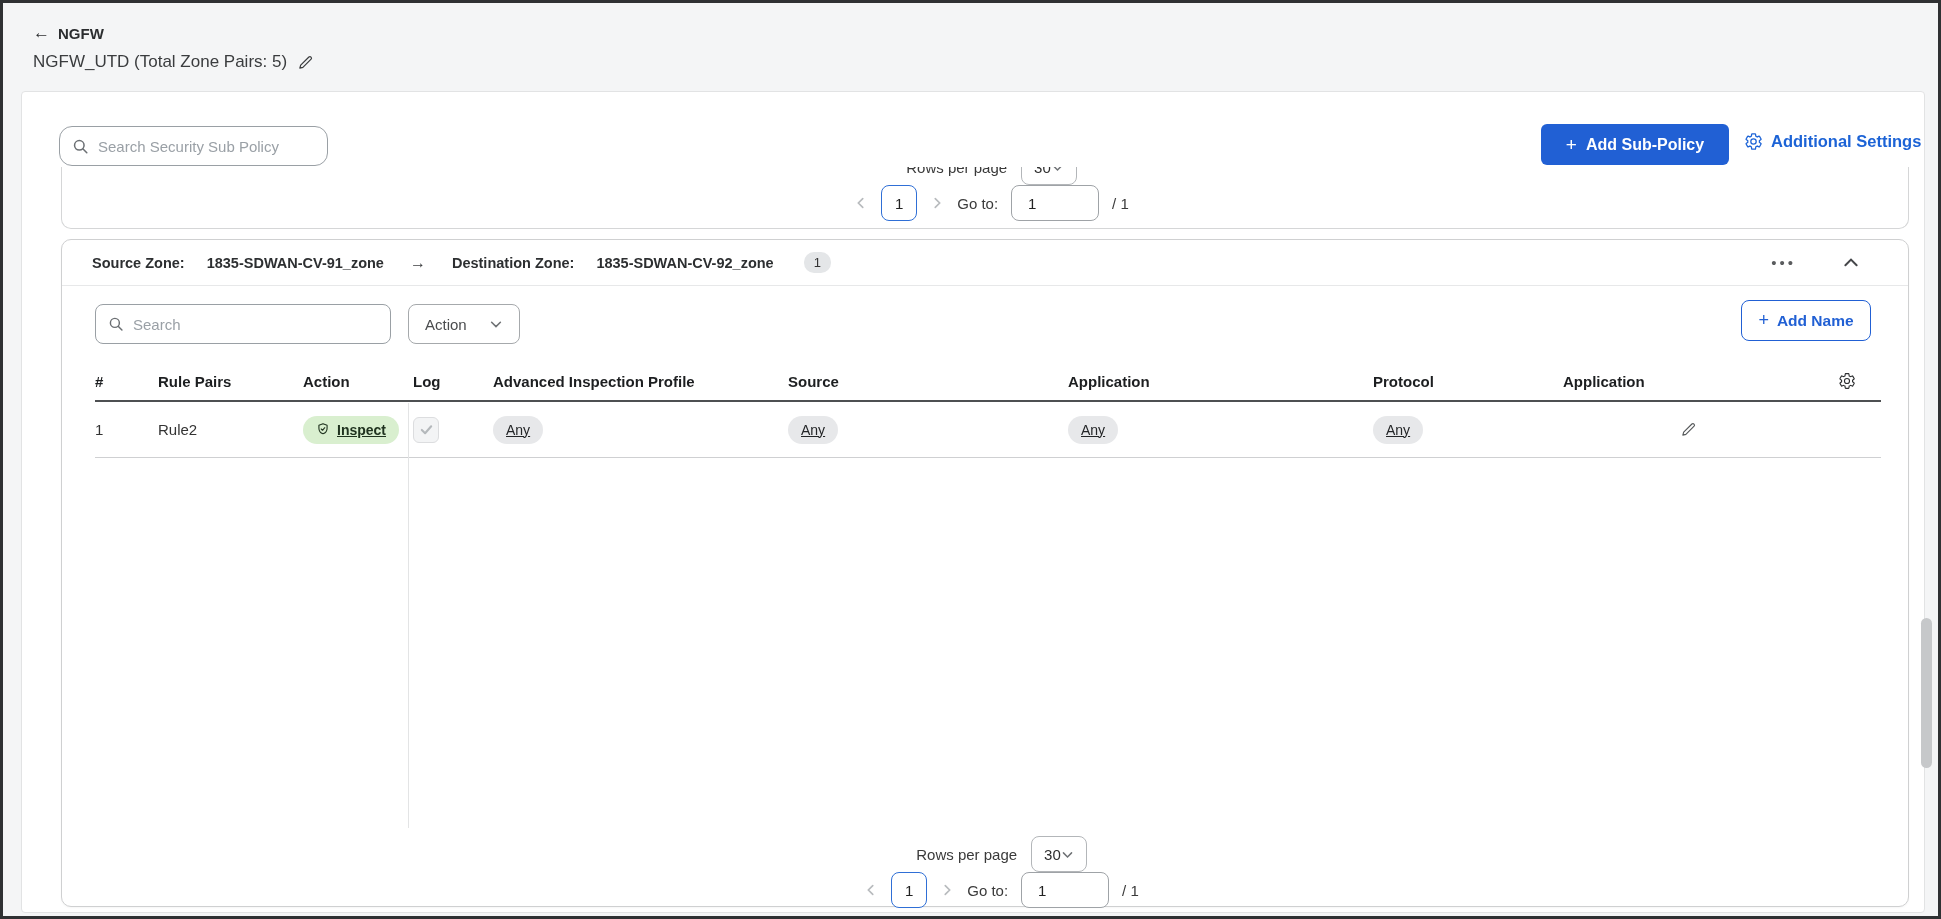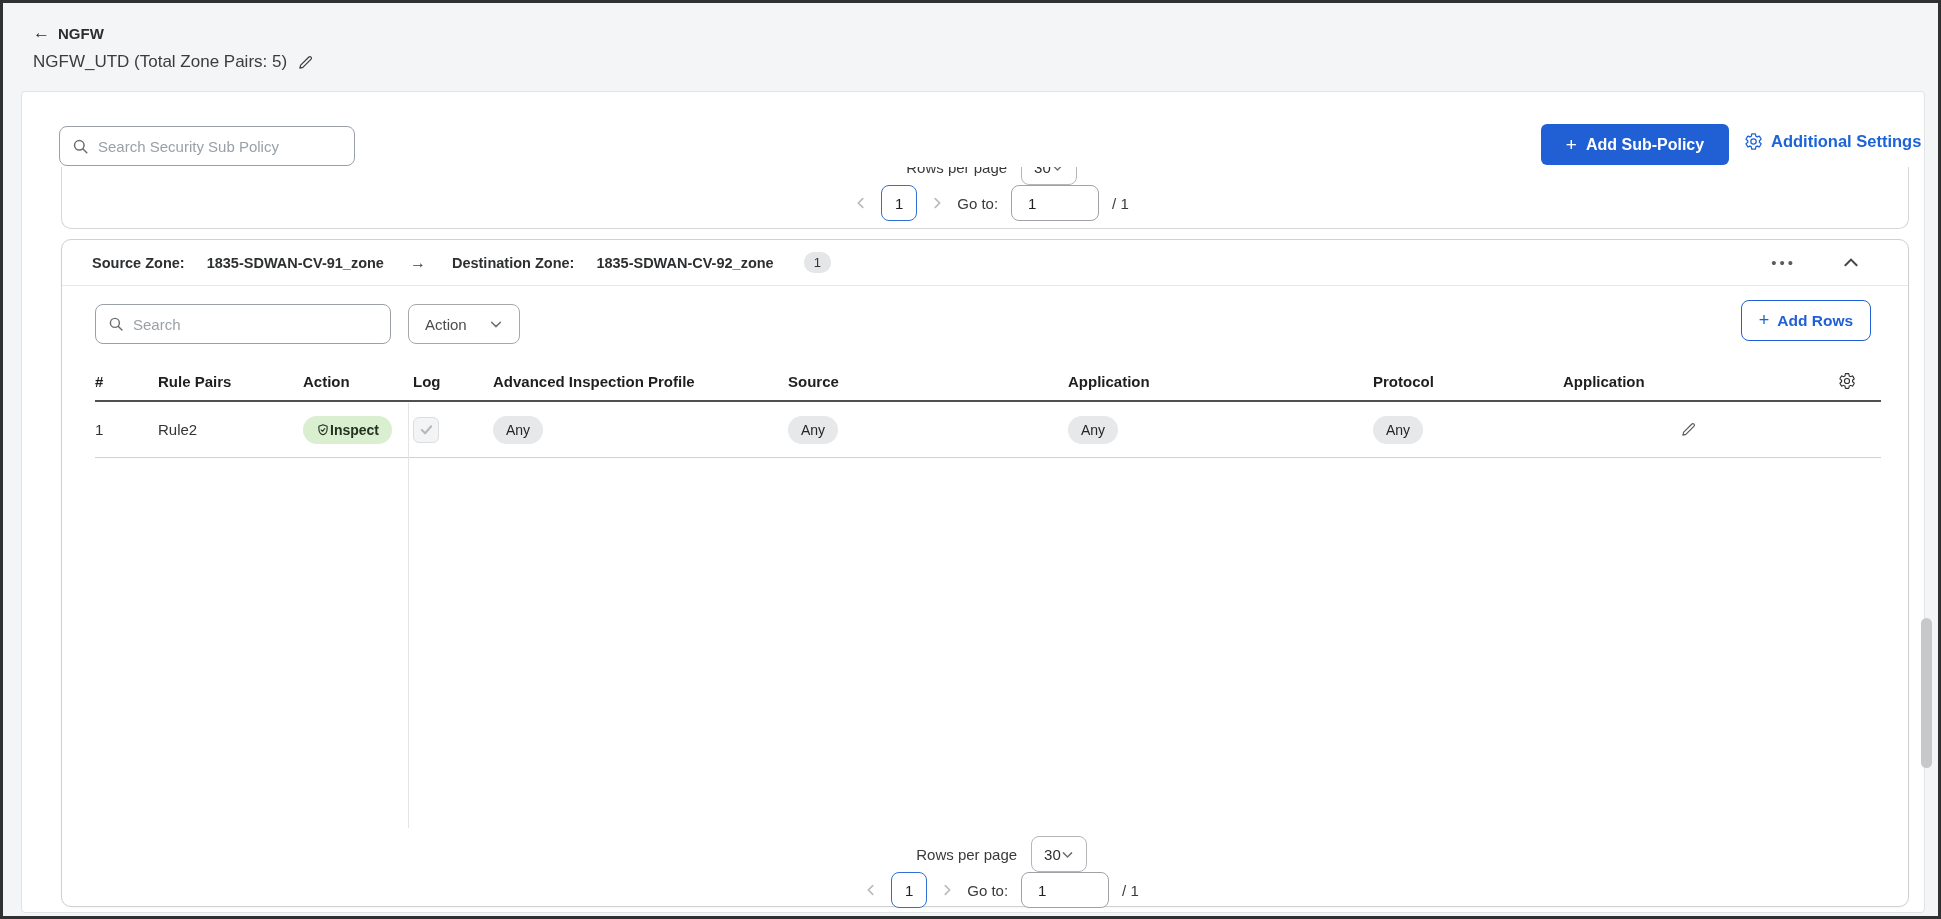--- a/index.html
+++ b/index.html
@@ -17,21 +17,21 @@
   
   .main-card { position:absolute; left:18px; top:88px; width:1904px; height:822px;
     background:#ffffff; border:1px solid #e2e3e4; border-radius:4px; }
 
   .main-toolbar { position:absolute; left:0; top:0; width:100%; height:75px; }
   .search-box { position:absolute; display:flex; align-items:center; gap:9px; background:#fff;
     border:1.4px solid #9aa0a5; border-radius:8px; padding:0 12px; }
   .search-box input { border:none; outline:none; font-size:15px; color:#333; width:100%;
     font-family:"Liberation Sans","DejaVu Sans",sans-serif; background:transparent; }
   .search-box input::placeholder { color:#9aa0a6; }
-  .sub-policy-search { left:37px; top:34px; width:296px; height:40px; }
+  .sub-policy-search { left:37px; top:34px; width:269px; height:40px;border-radius:13px; }
 
   .btn-primary { position:absolute; left:1519px; top:32px; width:188px; height:41px;
     background:#2160d4; color:#fff; border:none; border-radius:6px; font-size:16px; font-weight:bold;
     display:flex; align-items:center; justify-content:center; gap:9px; cursor:pointer;
     font-family:"Liberation Sans","DejaVu Sans",sans-serif; }
   .btn-primary .plus { font-size:19px; font-weight:normal; }
   .link-settings { position:absolute; left:1722px; top:40px; display:flex; align-items:center; gap:8px;
     color:#1c63d6; font-size:16.5px; font-weight:bold; cursor:pointer; white-space:nowrap; }
 
   
@@ -70,22 +70,22 @@
     border:1.7px solid #2160d4; border-radius:8px; color:#2160d4; font-size:15.5px; font-weight:bold;
     display:flex; align-items:center; justify-content:center; gap:8px; cursor:pointer;
     font-family:"Liberation Sans","DejaVu Sans",sans-serif; }
   .btn-add-rule .plus { font-size:18px; font-weight:normal; }
 
   .rule-grid { display:grid; grid-template-columns:63px 145px 110px 80px 295px 280px 305px 190px 1fr 68px;
     align-items:center; margin:0 27px 0 33px; }
   .table-head { height:40px; border-bottom:2.5px solid #4e5052; }
   .table-head .th { font-size:15px; font-weight:bold; color:#1d1f21; }
   .table-row { height:56px; border-bottom:1px solid #cfd0d2; font-size:15px; color:#333; }
-  .pill { display:inline-flex; align-items:center; background:#e7e8ea; border-radius:14px;
-    padding:6px 13px; font-size:14px; color:#232527; }
+  .pill { display:inline-flex; align-items:flex-start; gap:7px; background:#e7e8ea; border-radius:14px;
+    padding:6px 13px; font-size:14px; color:#232527;text-decoration:underline; }
   .pill-inspect { background:#d9efcf; color:#20331f; font-weight:bold; }
   .pill-aip { font-weight:bold; padding:7px 15px; border-radius:16px; }
   .aip-cell { display:flex; align-items:center; gap:9px; }
   .checkbox { width:26px; height:26px; border:1.5px solid #dcdddf; border-radius:6px; background:#f3f4f5;
     display:flex; align-items:center; justify-content:center; cursor:pointer; }
   .row-edit { display:flex; justify-content:center; cursor:pointer; color:#55585a; }
   .head-gear { display:flex; justify-content:center; color:#2d2f31; cursor:pointer; }
 
   .col-divider { position:absolute; left:346px; top:163px; width:1px; height:425px; background:#e3e4e5; }
   .zone-pagination { position:absolute; left:0; bottom:14px; width:100%; }
@@ -206,21 +206,21 @@
           <input type="text" placeholder="Search" style="">
         </div>
         <div class="action-select">
           <span>Action</span>
           <svg width="14" height="14" viewBox="0 0 16 16" fill="none" stroke="#6f7275" stroke-width="1.8" stroke-linecap="round">
               <polyline points="3,6 8,11 13,6"></polyline>
             </svg>
         </div>
         <button class="btn-add-rule">
           <span class="plus">+</span>
-          <span>Add Rows</span>
+          <span>Add Name</span>
         </button>
       </div>
 
       <div class="rule-grid table-head">
         <span class="th">#</span>
         <span class="th">Rule Pairs</span>
         <span class="th">Action</span>
         <span class="th">Log</span>
         <span class="th">Advanced Inspection Profile</span>
         <span class="th">Source</span>

